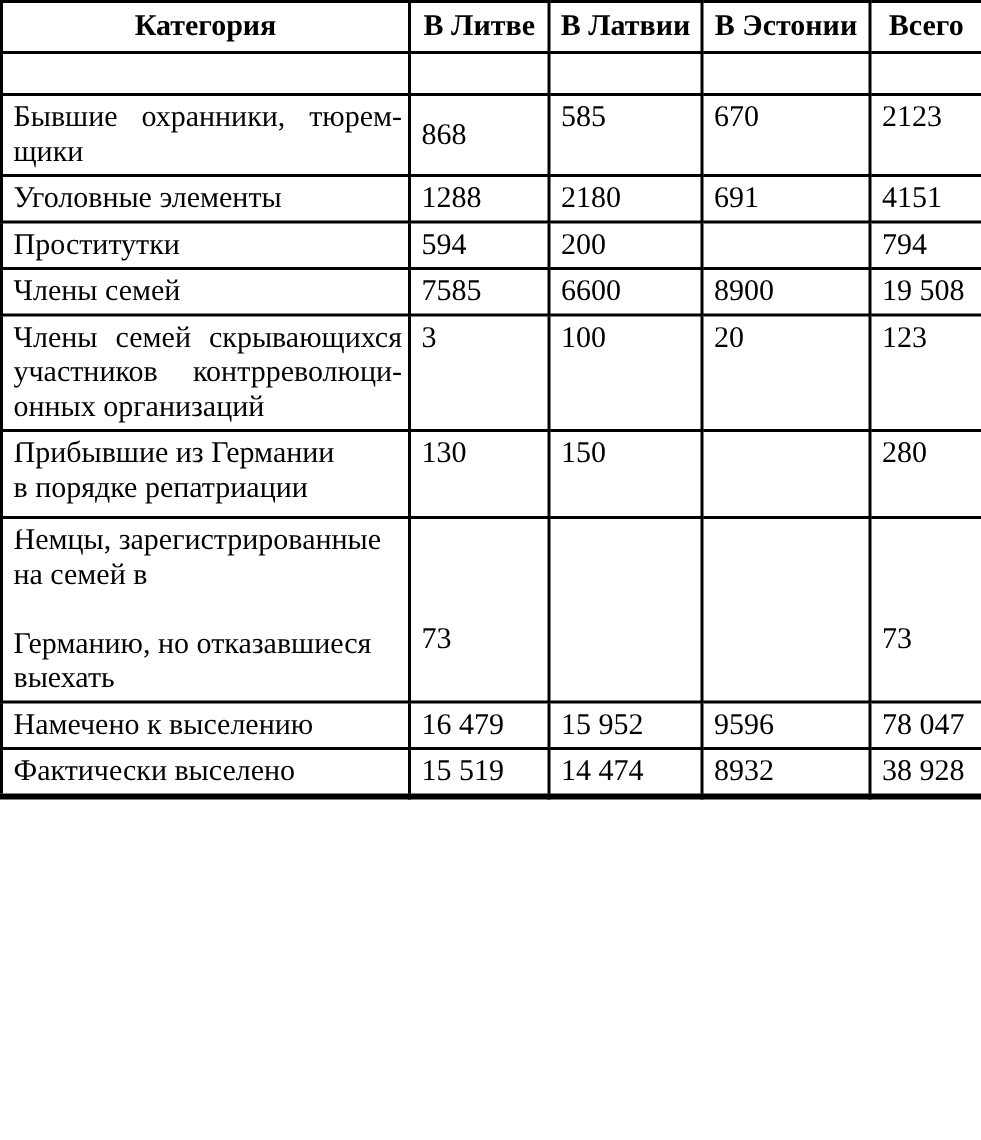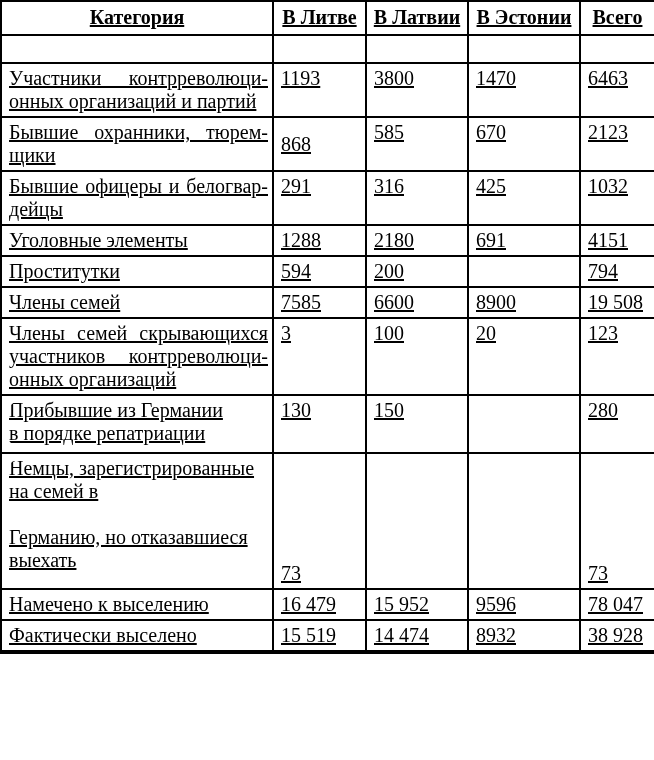--- a/index.html
+++ b/index.html
@@ -6,21 +6,20 @@
     margin: 0;
     padding: 0;
     background: #ffffff;
     width: 654px;
   }
   .page {
     width: 584px;
     height: 760px;
     background: #ffffff;
     box-sizing: border-box;
-    text-decoration: underline;
   }
   table.stat-table {
     border-collapse: collapse;
     table-layout: fixed;
     width: 654px;
     font-family: "Liberation Serif", "DejaVu Serif", serif;
     font-size: 20px;
     color: #000000;
     border: 2px solid #000000;
     border-bottom-width: 4px;
@@ -49,21 +48,21 @@
     border-radius: 29px;
   }
   td.val {
     text-align: left;
   }
   td.vmid {
     vertical-align: middle;
   }
   tr.spacer-row { height: 28px; }
   tr.row-repatriation { height: 58px; }
-  tr.row-germans td.val { padding-top: 108px; }
+  tr.row-germans td.val { padding-top: 69px; }
   tr.row-germans { height: 116px; }
 </style>
 </head>
 <body>
 
 <div class="page">
   <table class="stat-table">
     <colgroup>
       <col style="width:272px">
       <col style="width:93px">
@@ -82,39 +81,25 @@
     </thead>
     <tbody>
       <tr class="spacer-row">
         <td class="cat"></td>
         <td class="val"></td>
         <td class="val"></td>
         <td class="val"></td>
         <td class="val"></td>
       </tr>
       <tr>
-        <td class="cat">Участники контрреволюци-онных организаций и партий</td>
-        <td class="val">1193</td>
-        <td class="val">3800</td>
-        <td class="val">1470</td>
-        <td class="val">6463</td>
-      </tr>
-      <tr>
         <td class="cat">Бывшие охранники, тюрем-щики</td>
         <td class="val vmid">868</td>
         <td class="val">585</td>
         <td class="val">670</td>
         <td class="val">2123</td>
-      </tr>
-      <tr>
-        <td class="cat">Бывшие офицеры и белогвар-дейцы</td>
-        <td class="val">291</td>
-        <td class="val">316</td>
-        <td class="val">425</td>
-        <td class="val">1032</td>
       </tr>
       <tr>
         <td class="cat">Уголовные элементы</td>
         <td class="val">1288</td>
         <td class="val">2180</td>
         <td class="val">691</td>
         <td class="val">4151</td>
       </tr>
       <tr>
         <td class="cat">Проститутки</td>

